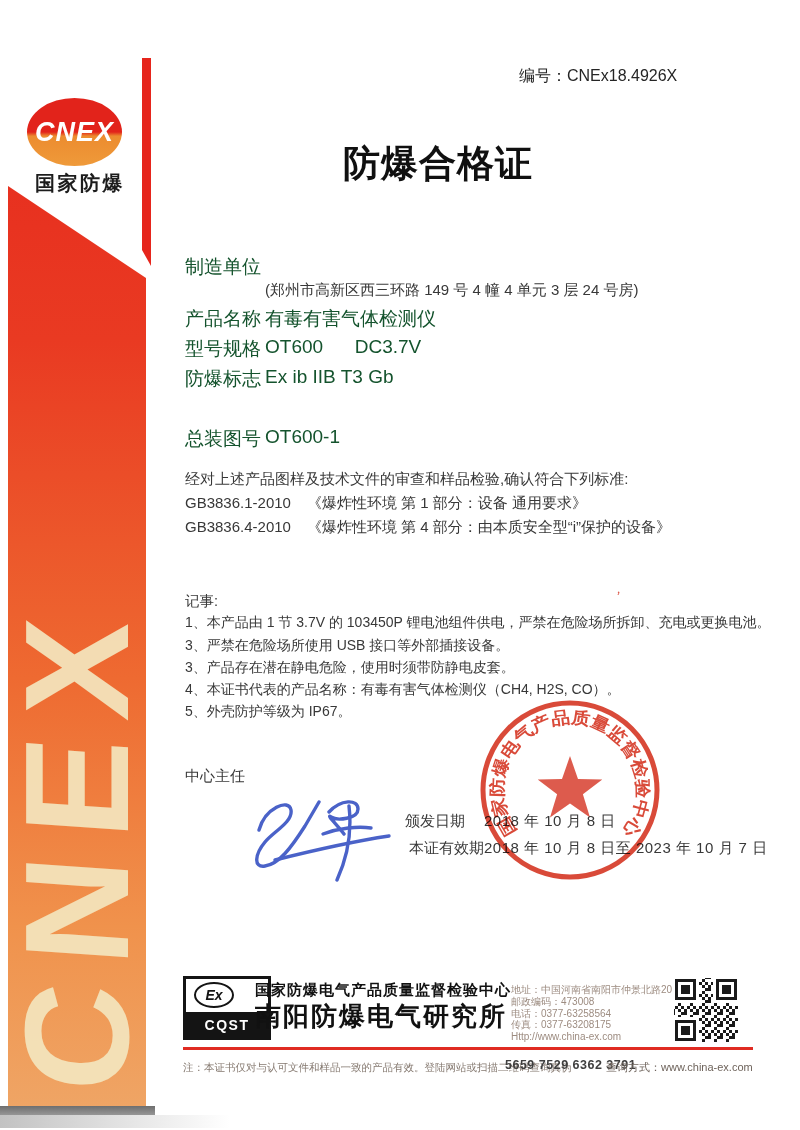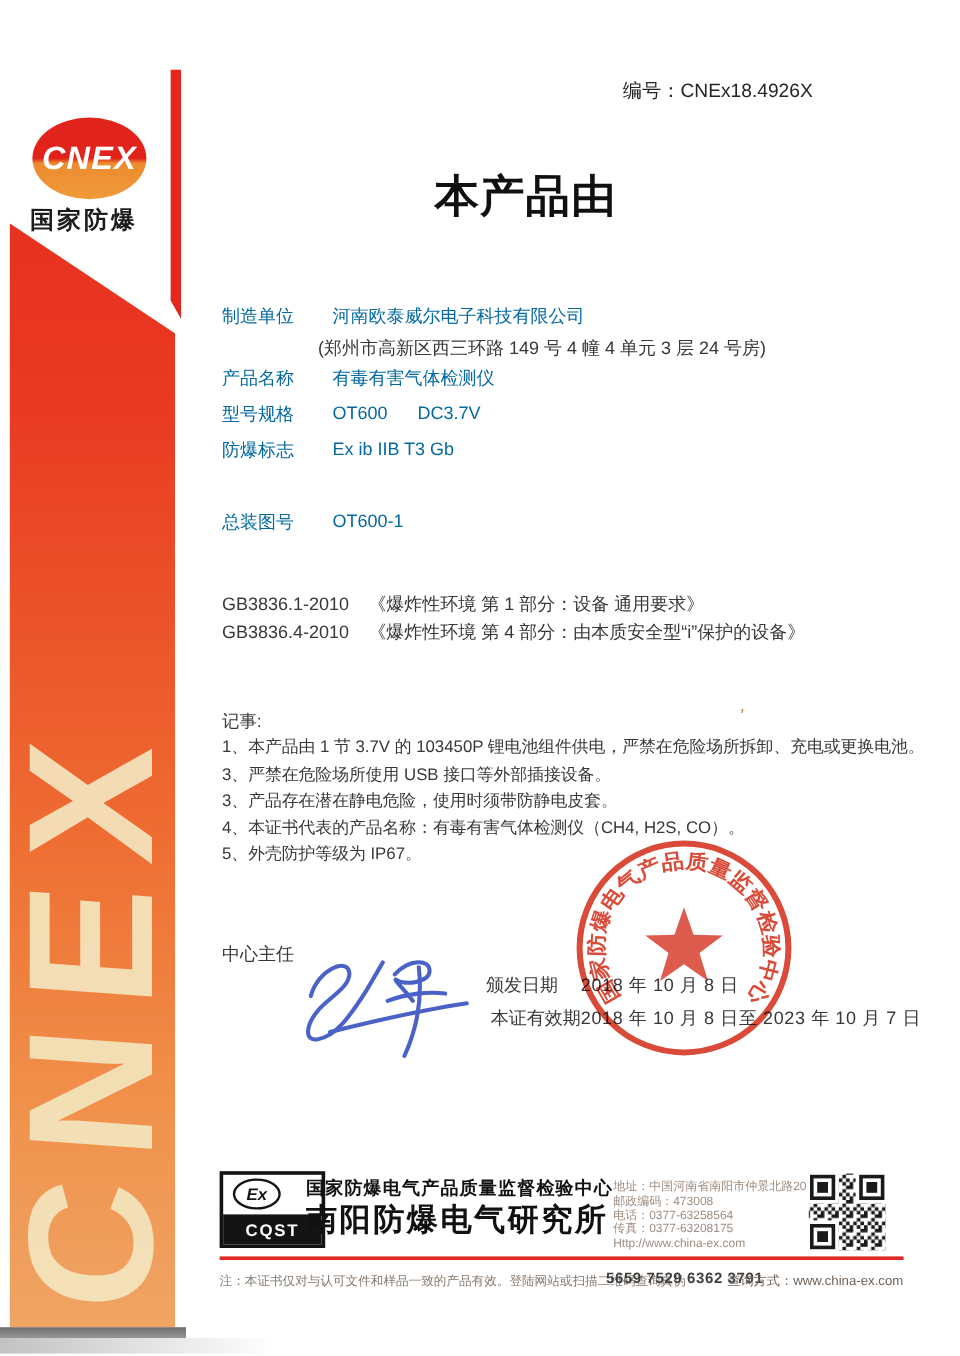--- a/index.html
+++ b/index.html
@@ -20,29 +20,29 @@
         background:linear-gradient(180deg,#6e6e6e,#9f9f9f);}
   .edge-fade{left:0;top:1115px;width:230px;height:13px;
         background:linear-gradient(90deg,#c2c2c2,#ededed 70%,rgba(255,255,255,0));}
 
   
   .logo-oval{left:27px;top:98px;width:95px;height:68px;border-radius:50%;
         background:linear-gradient(180deg,#e2231b 0%,#e2231b 50%,#ec8c2f 56%,#ef9a3a 100%);
         display:flex;align-items:center;justify-content:center;}
   .logo-oval span{color:#fff;font-weight:900;font-style:italic;font-size:27px;letter-spacing:1px;}
   .logo-caption{left:25px;top:170px;width:110px;font-size:20px;font-weight:600;
-        letter-spacing:2.5px;color:#1c1c1c;}
+        letter-spacing:2.5px;color:#1c1c1c;text-align:center;}
 
   
   .cert-no{left:519px;top:66px;font-size:16px;color:#252525;}
   .title{left:238px;top:139px;width:400px;text-align:center;font-size:37px;font-weight:700;
         letter-spacing:1px;color:#101010;}
 
   
-  .row{display:flex;font-size:15px;color:#0369a1;gap:12px;}
+  .row{display:flex;font-size:19px;color:#14532d;}
   .row .lbl{width:80px;flex:none;}
   .row .val{white-space:pre;}
   .cont{font-size:15px;color:#383838;text-align:right;}
 
   .std{font-size:15px;color:#383838;white-space:pre;}
   .note-line{font-size:14px;color:#383838;white-space:pre;}
 
   
   .sm{font-size:15px;color:#383838;}
   .date{letter-spacing:.5px;white-space:pre;}
@@ -75,58 +75,58 @@
   <div class="abs watermark">CNEX</div>
   <div class="abs edge-dark"></div>
   <div class="abs edge-fade"></div>
 
   <div class="abs logo-oval">
     <span>CNEX</span>
   </div>
   <div class="abs logo-caption">国家防爆</div>
 
   <div class="abs cert-no"><span>编号：</span><span>CNEx18.4926X</span></div>
-  <div class="abs title">本产品由</div>
+  <div class="abs title">防爆合格证</div>
 
   <div class="abs row" style="left:185px;top:254px;">
     <span class="lbl">制造单位</span>
-    <span class="val">河南欧泰威尔电子科技有限公司</span>
   </div>
   <div class="abs cont" style="left:265px;top:281px;">(郑州市高新区西三环路 149 号 4 幢 4 单元 3 层 24 号房)</div>
 
   <div class="abs row" style="left:185px;top:306px;">
     <span class="lbl">产品名称</span>
     <span class="val">有毒有害气体检测仪</span>
   </div>
   <div class="abs row" style="left:185px;top:336px;">
     <span class="lbl">型号规格</span>
     <span class="val">OT600      DC3.7V</span>
   </div>
   <div class="abs row" style="left:185px;top:366px;">
     <span class="lbl">防爆标志</span>
     <span class="val">Ex ib IIB T3 Gb</span>
   </div>
   <div class="abs row" style="left:185px;top:426px;">
     <span class="lbl">总装图号</span>
     <span class="val">OT600-1</span>
   </div>
 
+  <div class="abs std" style="left:185px;top:470px;">经对上述产品图样及技术文件的审查和样品检验,确认符合下列标准:</div>
   <div class="abs std" style="left:185px;top:494px;"><span>GB3836.1-2010</span><span style="display:inline-block;width:16px;"></span><span>《爆炸性环境 第 1 部分：设备 通用要求》</span></div>
   <div class="abs std" style="left:185px;top:518px;"><span>GB3836.4-2010</span><span style="display:inline-block;width:16px;"></span><span>《爆炸性环境 第 4 部分：由本质安全型“i”保护的设备》</span></div>
 
   <div class="abs note-line" style="left:185px;top:592px;font-size:14.5px;">记事:</div>
   <div class="abs note-line" style="left:185px;top:614px;">1、本产品由 1 节 3.7V 的 103450P 锂电池组件供电，严禁在危险场所拆卸、充电或更换电池。</div>
   <div class="abs note-line" style="left:185px;top:637px;">3、严禁在危险场所使用 USB 接口等外部插接设备。</div>
   <div class="abs note-line" style="left:185px;top:659px;">3、产品存在潜在静电危险，使用时须带防静电皮套。</div>
   <div class="abs note-line" style="left:185px;top:681px;">4、本证书代表的产品名称：有毒有害气体检测仪（CH4, H2S, CO）。</div>
   <div class="abs note-line" style="left:185px;top:703px;">5、外壳防护等级为 IP67。</div>
 
   <div class="abs speck">’</div>
 
-  <div class="abs sm" style="left:185px;top:786px;">中心主任</div>
+  <div class="abs sm" style="left:185px;top:767px;">中心主任</div>
 
   <svg class="abs" style="left:245px;top:790px;" width="150" height="98" viewBox="0 0 150 98">
     <g fill="none" stroke="#3b55c4" stroke-width="3.4" stroke-linecap="round" stroke-linejoin="round" opacity=".92">
       <path d="M14,40 C20,18 44,8 46,20 C48,32 28,42 20,52 C10,64 8,78 20,76 C34,74 46,58 60,36 L74,12"></path>
       <path d="M84,22 C96,9 113,9 113,19 C113,29 92,31 86,27 C80,23 95,38 99,44"></path>
       <path d="M78,44 C94,38 113,36 126,38"></path>
       <path d="M104,16 C107,42 103,66 92,90"></path>
       <path d="M30,70 C62,62 104,52 144,46"></path>
     </g>
   </svg>

